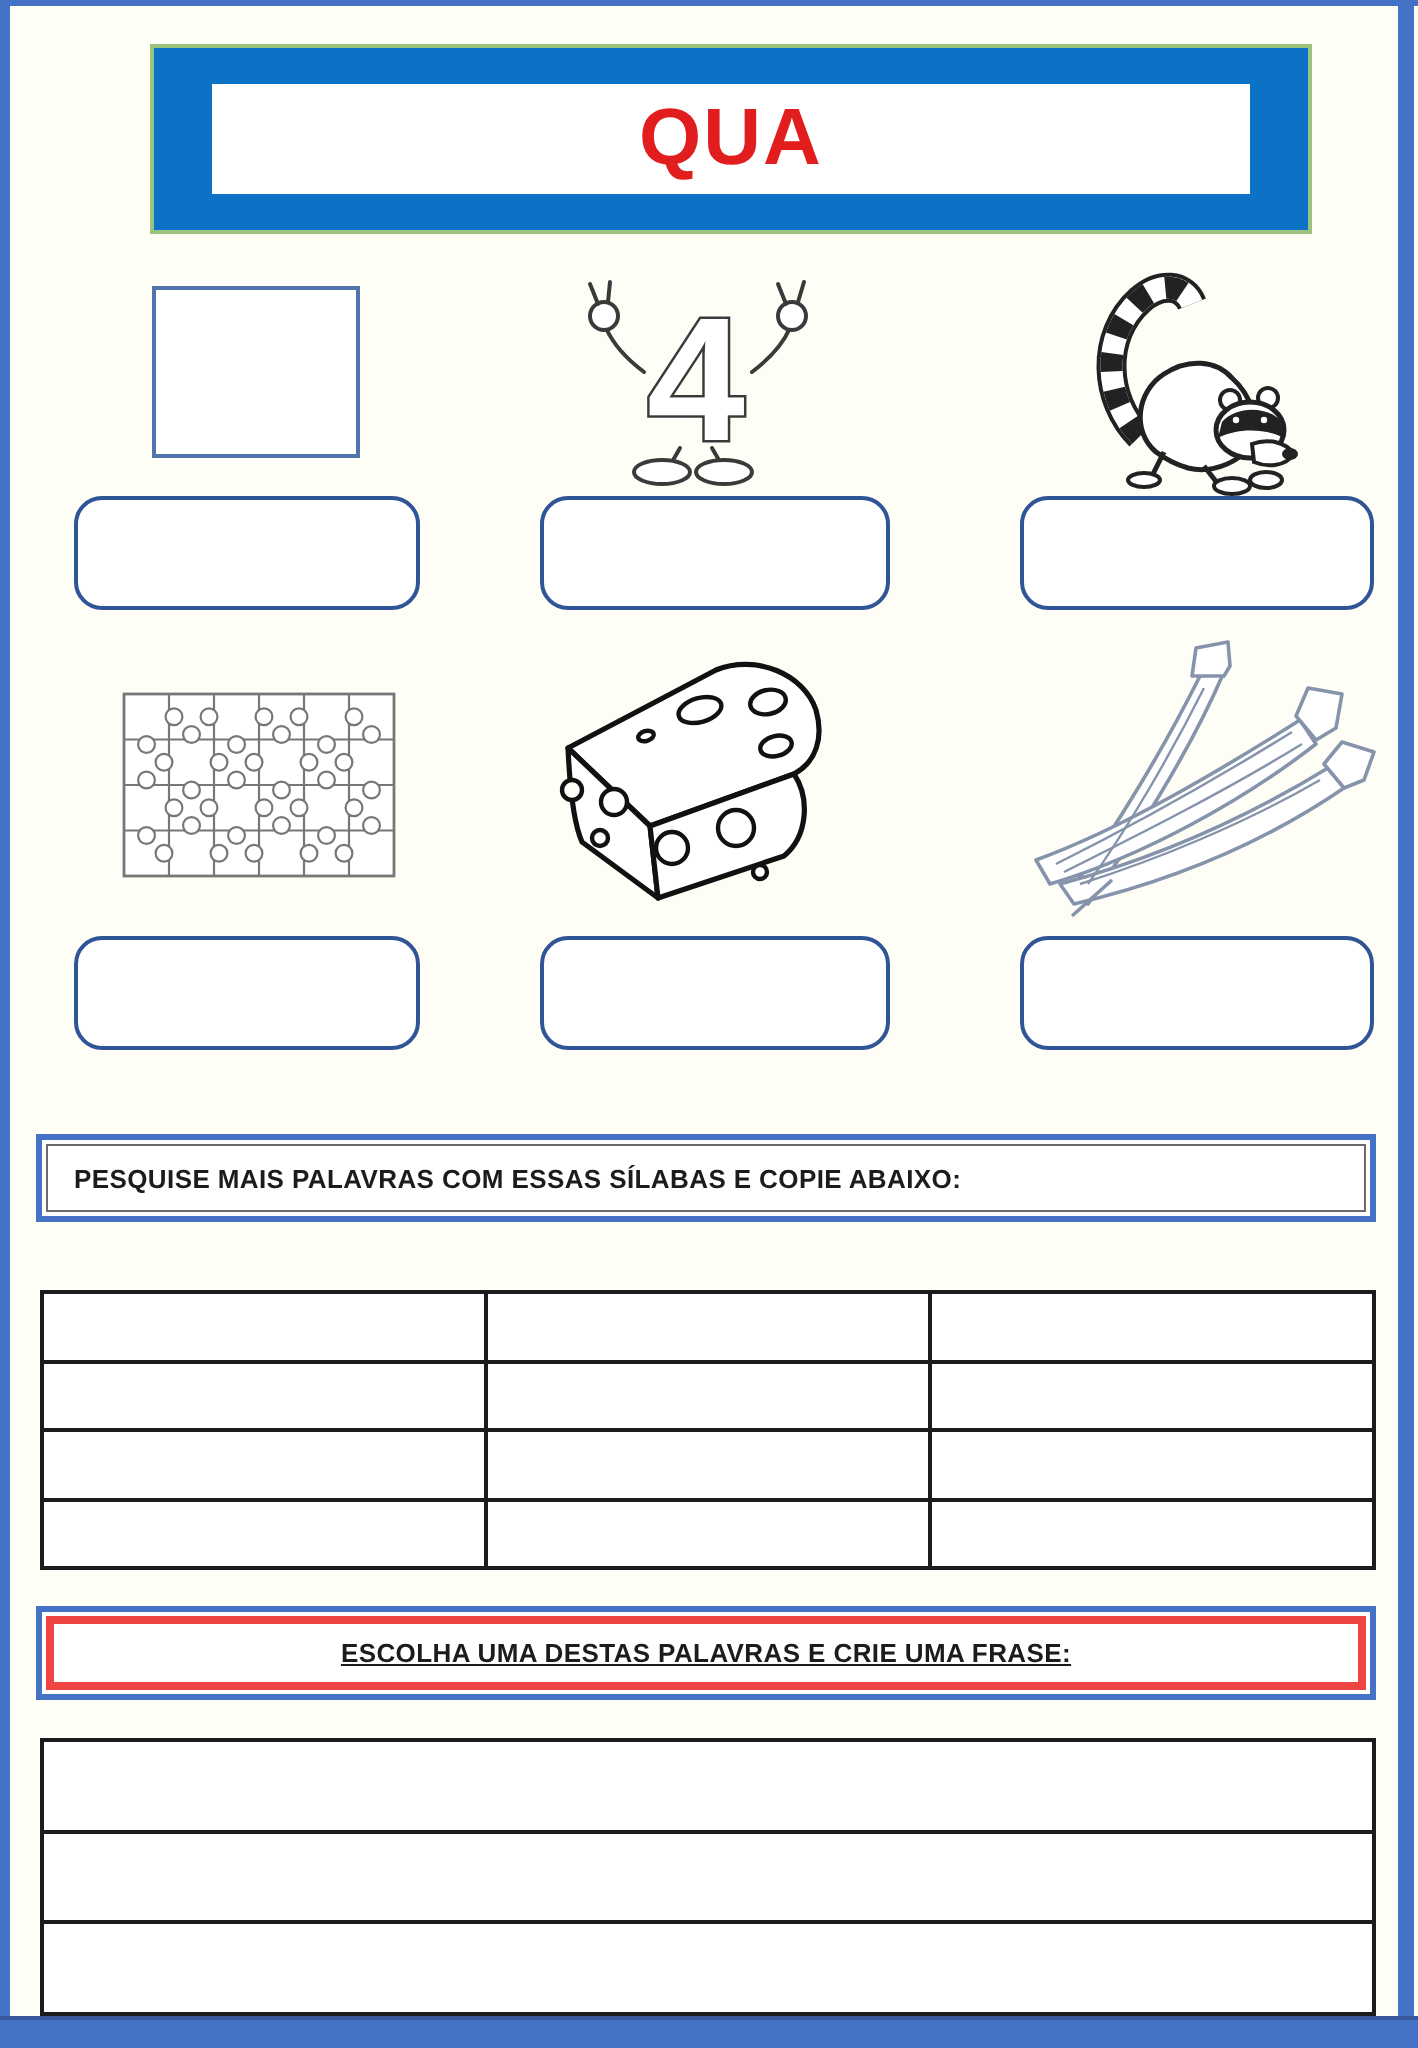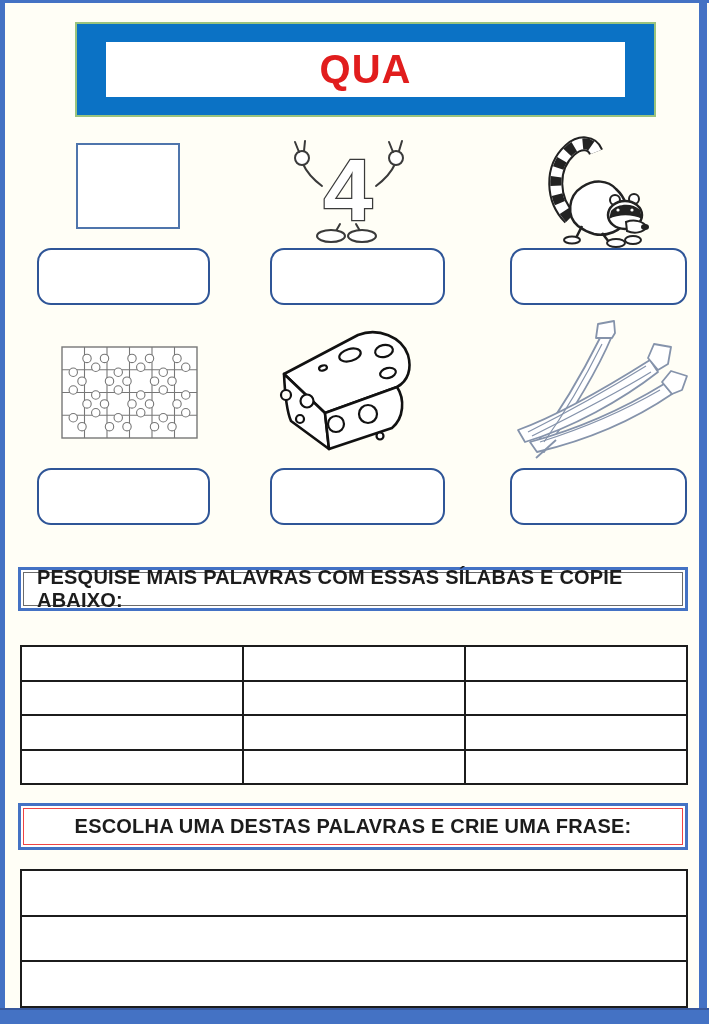--- a/index.html
+++ b/index.html
@@ -45,26 +45,26 @@
   .ans.c3{left:510px;width:177px;}
 
   
   .instr{
     position:absolute;left:18px;width:670px;background:#fff;
     border:3px solid #4472c4;box-sizing:border-box;
   }
   .instr-inner{
     position:absolute;left:2px;right:2px;top:2px;bottom:2px;
     display:flex;align-items:center;
-    font-size:20px;font-weight:bold;color:#1c1c1c;letter-spacing:0.2px;
+    font-size:13px;font-weight:bold;color:#1c1c1c;letter-spacing:0.2px;
   }
   .instr1{top:567px;height:44px;}
   .instr1 .instr-inner{border:1px solid #6b6b6b;padding-left:13px;justify-content:flex-start;}
   .instr2{top:803px;height:47px;}
-  .instr2 .instr-inner{border:1px solid #ef4444;justify-content:center;}
+  .instr2 .instr-inner{border:4px solid #ef4444;justify-content:center;text-decoration:underline;}
 
   
   .word-table{
     position:absolute;left:20px;top:645px;width:668px;height:140px;
     display:flex;flex-direction:column;border:1px solid #1c1c1c;background:#fff;box-sizing:border-box;
   }
   .wrow{display:flex;flex:1;}
   .wcell{flex:1;border:1px solid #1c1c1c;}
 
   

